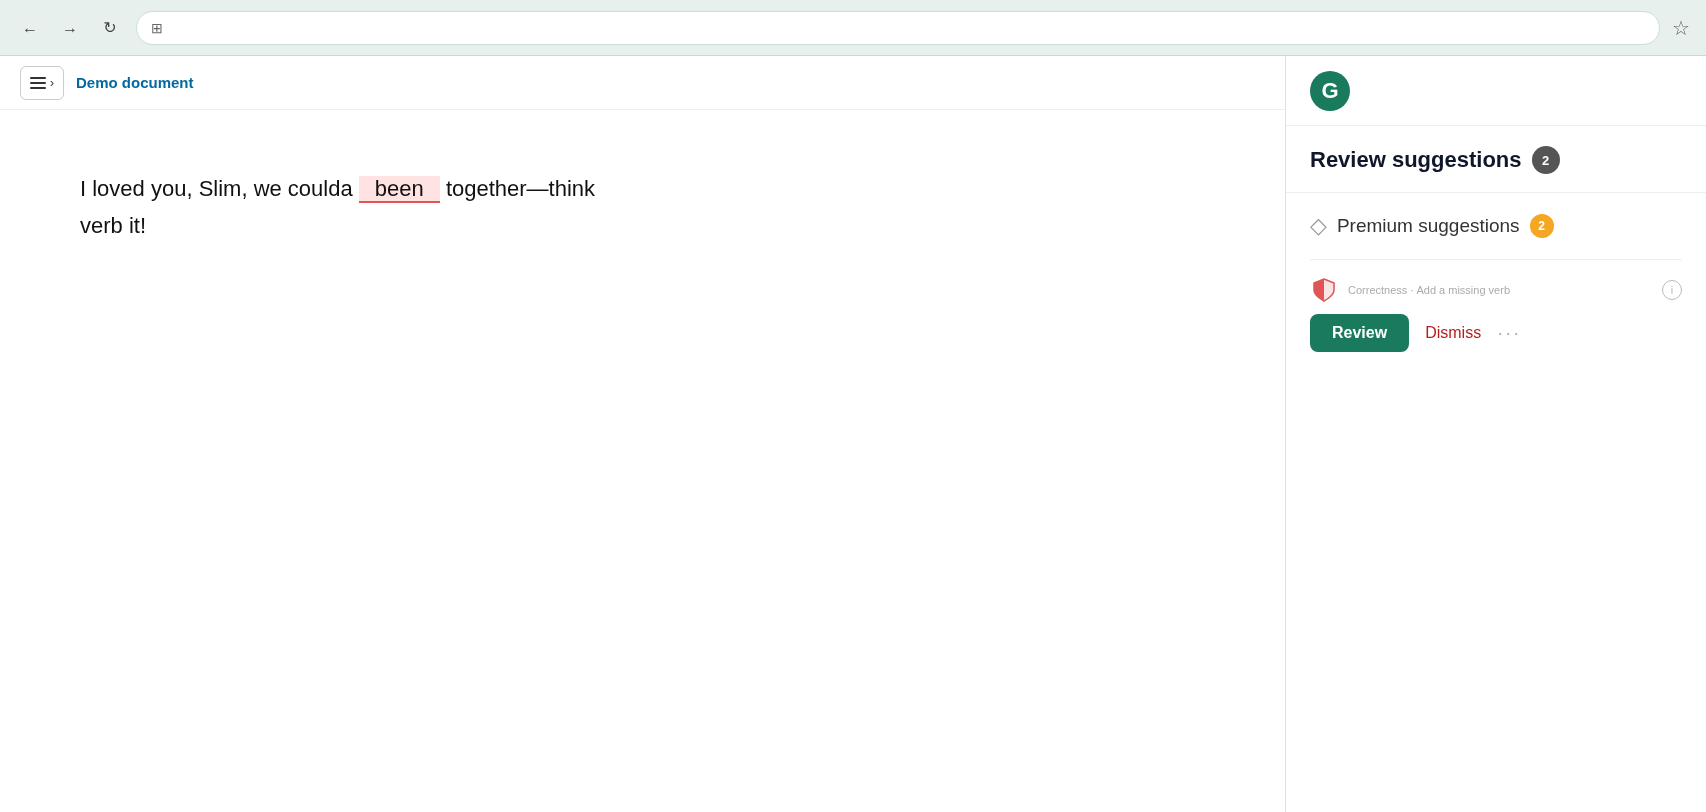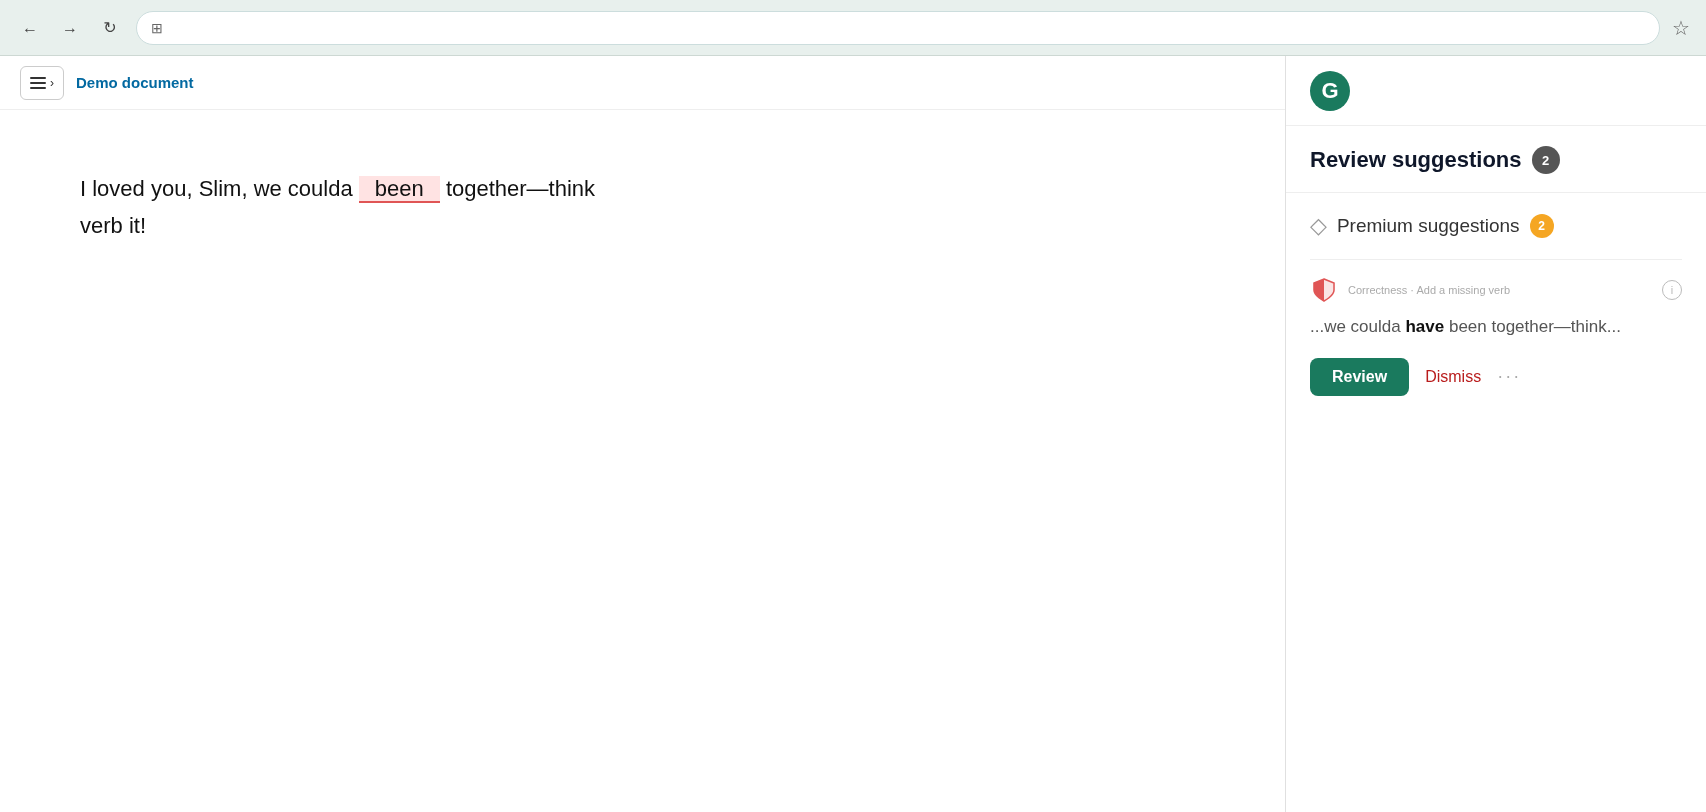--- a/index.html
+++ b/index.html
@@ -364,23 +364,20 @@
 
             <clipPath id="leftHalf">
                 <rect x="0" y="0" width="14" height="28"></rect>
               </clipPath>
             <path d="M14 3 L24 7 L24 14 C24 20 14 25 14 25 C14 25 4 20 4 14 L4 7 Z" fill="#e05555" clip-path="url(#leftHalf)"></path>
           </svg>
           <span class="suggestion-type">Correctness · Add a missing verb</span>
           <div class="info-icon">i</div>
         </div>
 
-        <div class="suggestion-text">
-          <span>...we coulda </span><strong>have</strong><span> been together—think...</span>
-        </div>
 
         <div class="suggestion-actions">
           <button class="accept-btn">Review</button>
           <button class="dismiss-btn">Dismiss</button>
           <button class="more-btn">···</button>
         </div>
       </div>
 
     </div>
   </div>

